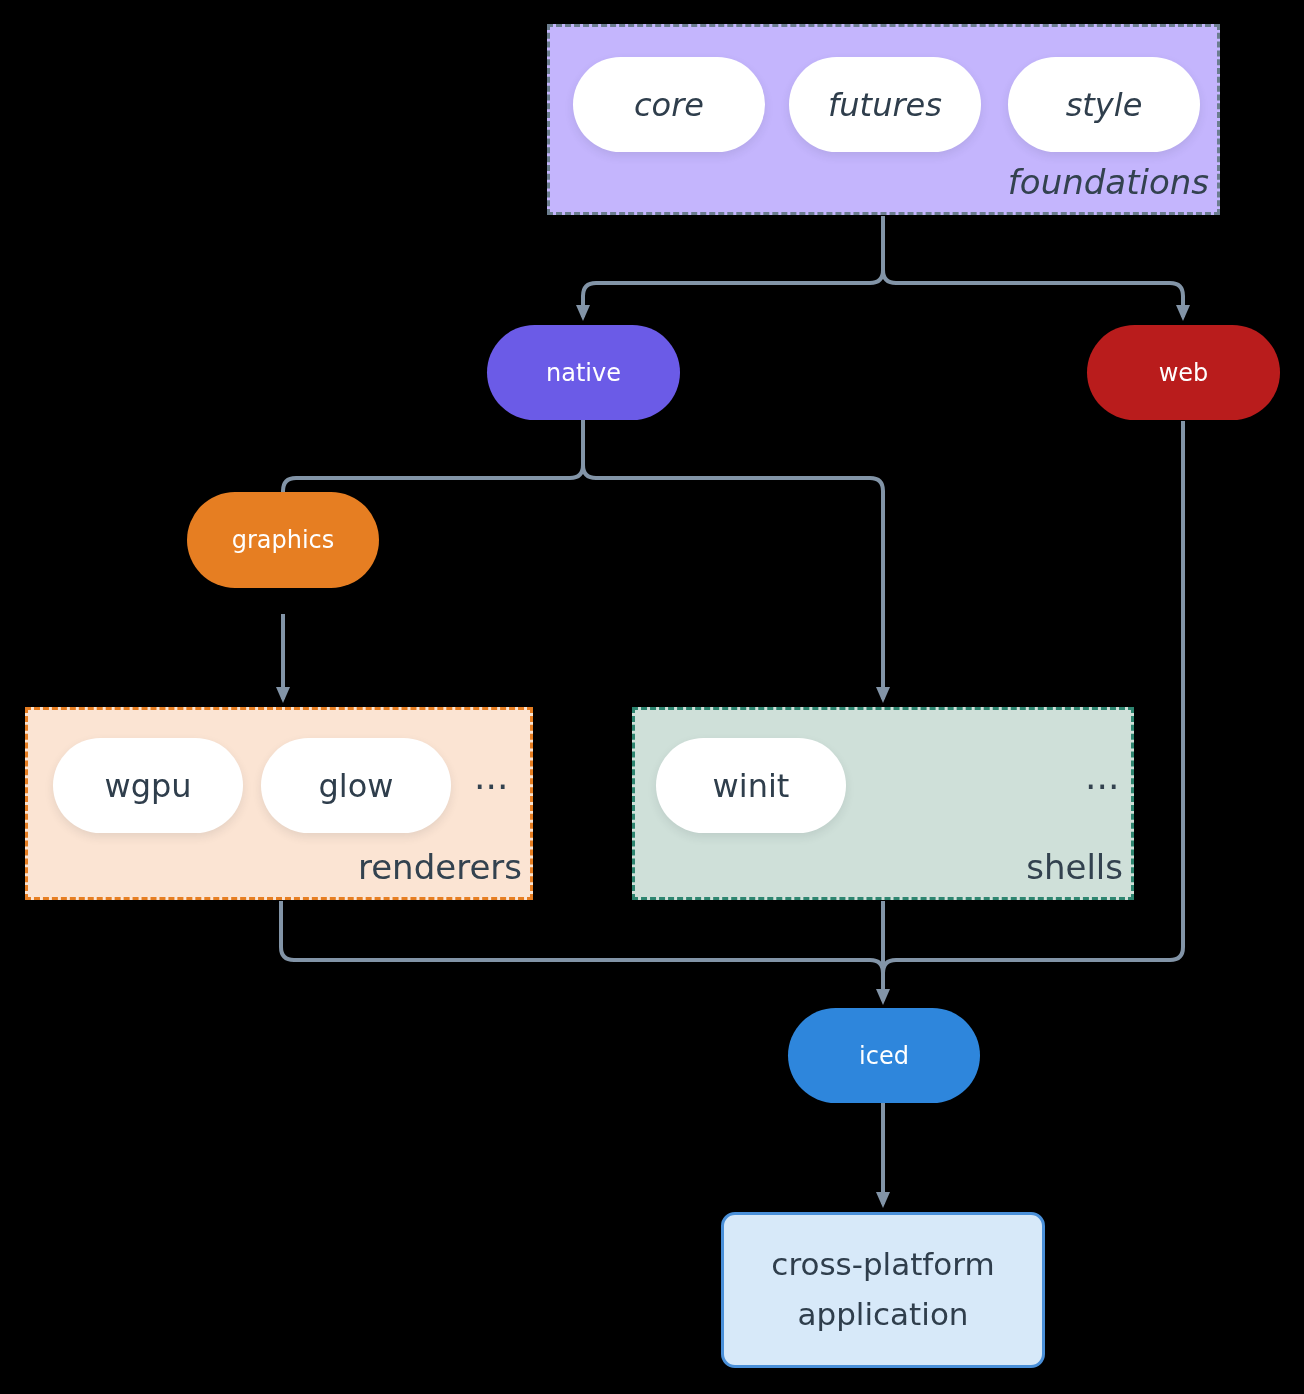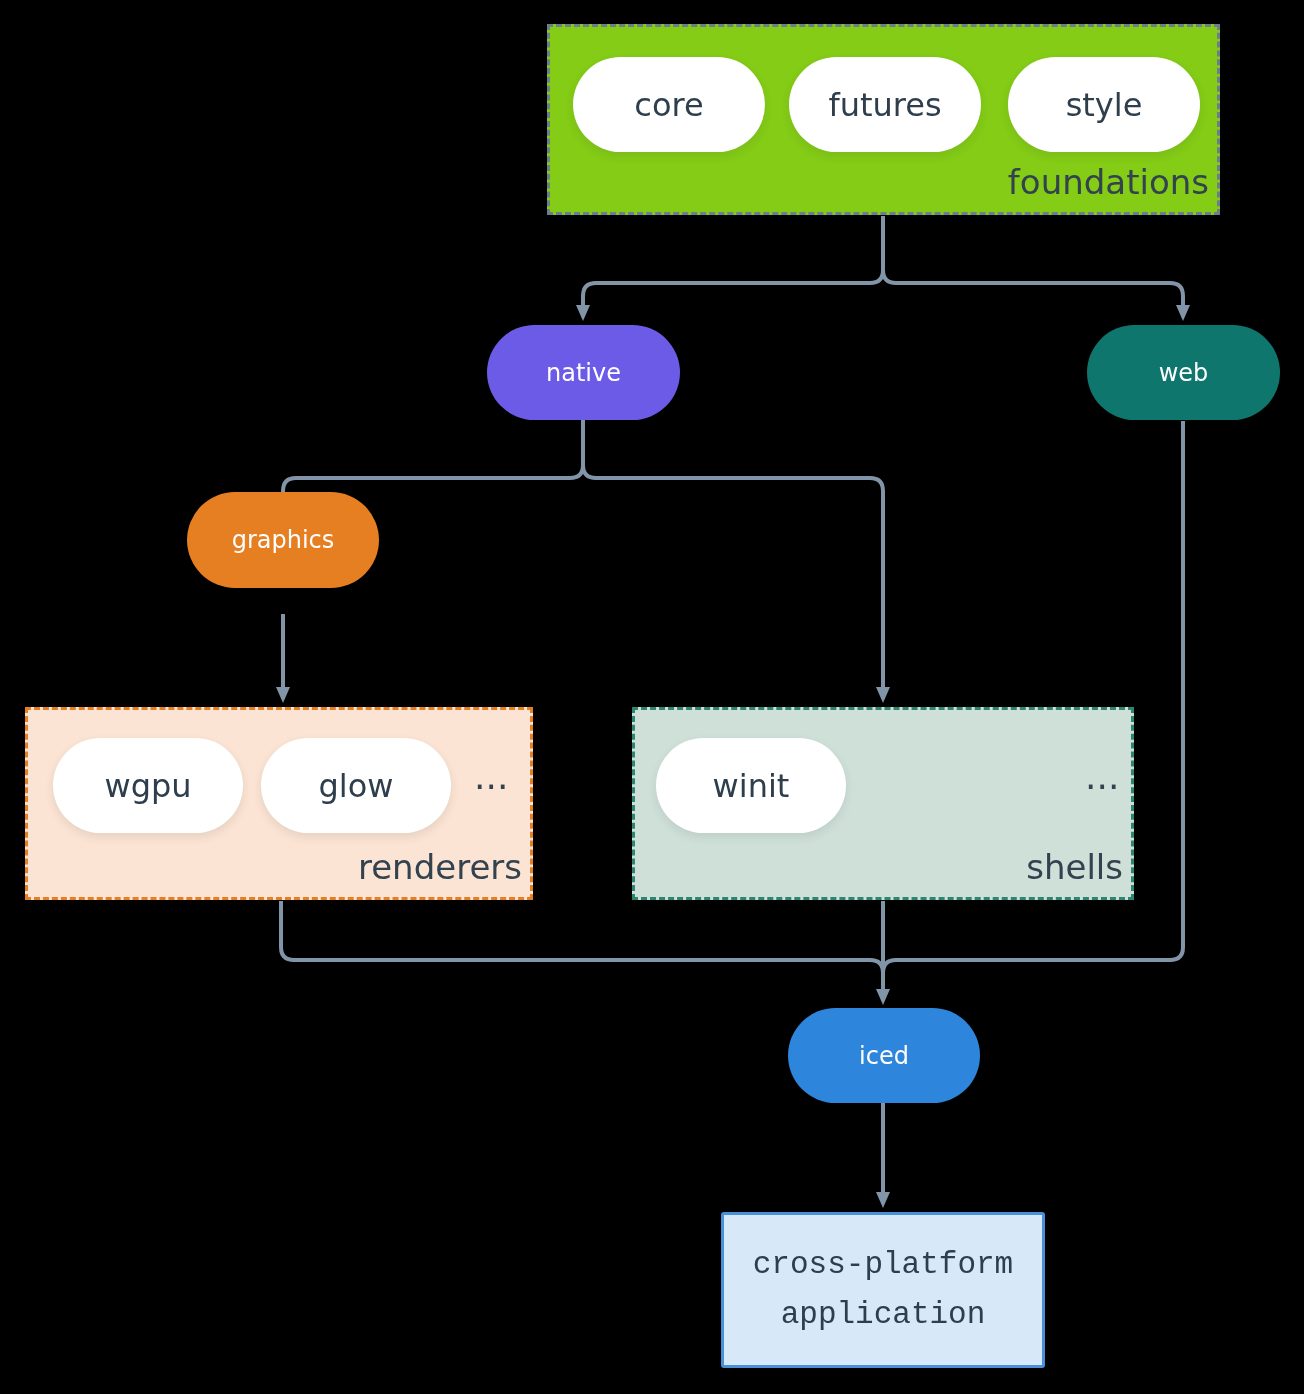--- a/index.html
+++ b/index.html
@@ -36,23 +36,23 @@
   .node{
     position:absolute;border-radius:48px;color:#ffffff;
     display:flex;align-items:center;justify-content:center;font-size:24px;
   }
   .node-native{left:487px;top:325px;width:193px;height:95px;}
   .node-web{left:1087px;top:325px;width:193px;height:95px;}
   .node-graphics{left:187px;top:492px;width:192px;height:96px;}
   .node-iced{left:788px;top:1008px;width:192px;height:95px;}
   .app-box{
     position:absolute;left:721px;top:1212px;width:324px;height:156px;
-    border:3px solid;border-radius:3px;box-sizing:border-box;
+    border:3px solid;border-radius:14px;box-sizing:border-box;
     display:flex;align-items:center;justify-content:center;text-align:center;
-    font-size:31px;line-height:1.6;color:#2f3e4c;padding:0 20px;font-family:Liberation Mono, monospace;
+    font-size:31px;line-height:1.6;color:#2f3e4c;padding:0 20px;
   }
 </style>
 </head>
 <body style="background: rgb(0, 0, 0);">
 
 <div class="stage">
 
   <svg class="edges" width="1304" height="1394" viewBox="0 0 1304 1394">
     <defs>
       <marker id="arrow" markerUnits="userSpaceOnUse" markerWidth="22" markerHeight="22" refX="15" refY="11" orient="auto">
@@ -63,29 +63,29 @@
     <path class="edge" marker-end="url(#arrow)" d="M 883 216 L 883 270 Q 883 283 896 283 L 1170 283 Q 1183 283 1183 296 L 1183 317" style="stroke: rgb(130, 148, 167);"></path>
     <path class="edge" marker-end="url(#arrow)" d="M 583 420 L 583 465 Q 583 478 570 478 L 296 478 Q 283 478 283 491 L 283 509" style="stroke: rgb(130, 148, 167);"></path>
     <path class="edge" marker-end="url(#arrow)" d="M 583 420 L 583 465 Q 583 478 596 478 L 870 478 Q 883 478 883 491 L 883 699" style="stroke: rgb(130, 148, 167);"></path>
     <path class="edge" marker-end="url(#arrow)" d="M 283 614 L 283 699" style="stroke: rgb(130, 148, 167);"></path>
     <path class="edge" d="M 281 901 L 281 947 Q 281 960 294 960 L 870 960 Q 883 960 883 973" style="stroke: rgb(130, 148, 167);"></path>
     <path class="edge" d="M 1183 421 L 1183 947 Q 1183 960 1170 960 L 896 960 Q 883 960 883 973" style="stroke: rgb(130, 148, 167);"></path>
     <path class="edge" marker-end="url(#arrow)" d="M 883 901 L 883 1001" style="stroke: rgb(130, 148, 167);"></path>
     <path class="edge" marker-end="url(#arrow)" d="M 883 1103 L 883 1204" style="stroke: rgb(130, 148, 167);"></path>
   </svg>
 
-  <div class="group group-foundations" style="background-color: #84cc16; border-color: rgb(107, 125, 143);">
+  <div class="group group-foundations" style="background-color: #c4b5fd; border-color: rgb(107, 125, 143); font-style: italic;">
     <div class="pill white p0">core</div>
     <div class="pill white p1">futures</div>
     <div class="pill white p2">style</div>
     <div class="group-label">foundations</div>
   </div>
 
   <div class="node node-native" style="background-color: rgb(107, 91, 231);">native</div>
-  <div class="node node-web" style="background-color: #0f766e;">web</div>
+  <div class="node node-web" style="background-color: #b91c1c;">web</div>
 
   <div class="node node-graphics" style="background-color: rgb(230, 126, 34);">graphics</div>
 
   <div class="group group-renderers" style="background-color: rgb(251, 228, 211); border-color: rgb(230, 126, 34);">
     <div class="pill white p0">wgpu</div>
     <div class="pill white p1">glow</div>
     <div class="ellipsis">...</div>
     <div class="group-label">renderers</div>
   </div>
 

